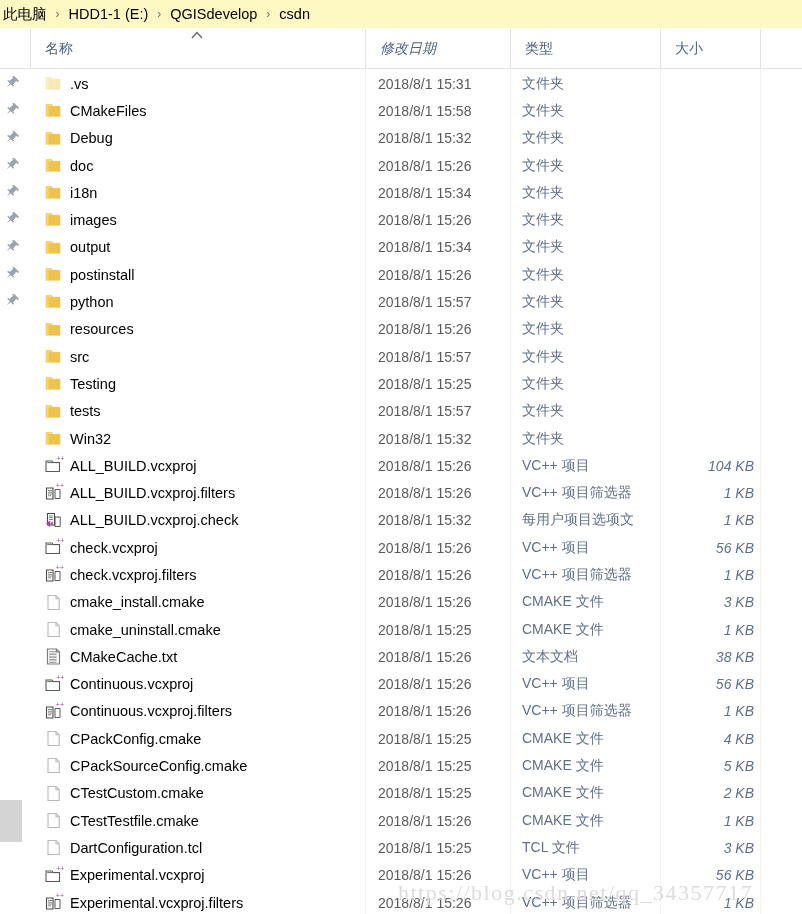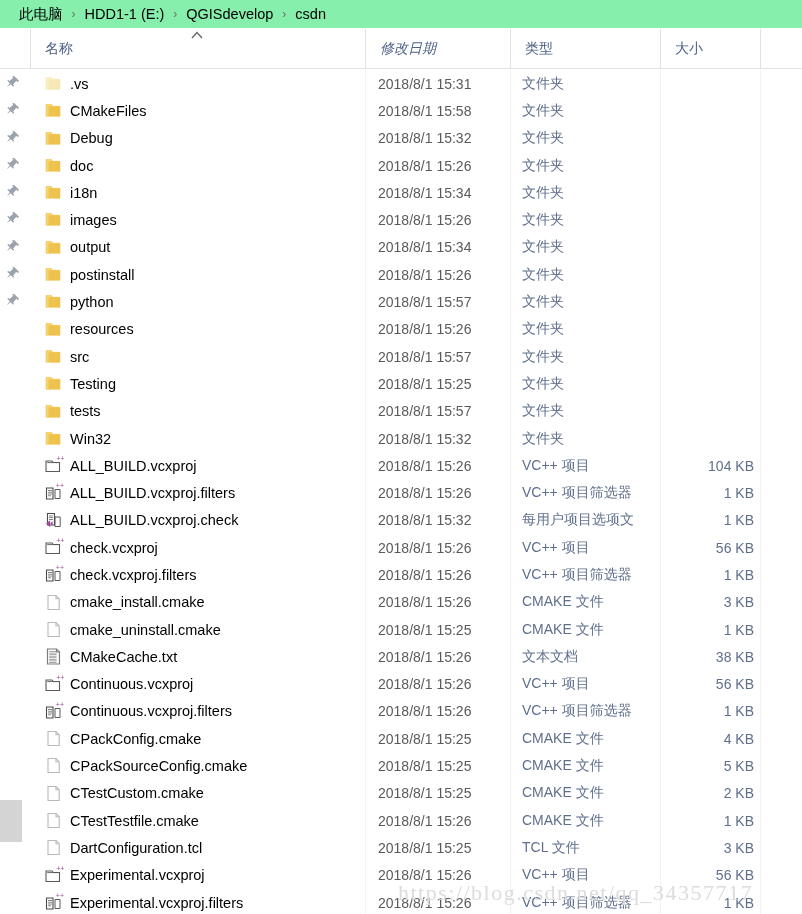--- a/index.html
+++ b/index.html
@@ -9,23 +9,23 @@
     background: #ffffff;
     font-family: "Liberation Sans", "DejaVu Sans", sans-serif;
     overflow: hidden;
   }
   #app { position: relative; width: 802px; height: 914px; background:#fff; }
 
   
   .breadcrumb {
     position: absolute; left: 0; top: 0; width: 802px; height: 28px;
     display: flex; align-items: center;
-    padding-left: 16px;
+    padding-left: 0;
     font-size: 14.5px; color: #000;
-    background: #86efac;
+    background: #fef9c3;
   }
   .crumb { padding: 0 3px; white-space: nowrap; cursor: default; }
   .crumb-sep {
     color: #6d6d6d; font-size: 12px; padding: 0 6px;
     display: inline-block; transform: translateY(0px);
   }
 
   
   .header {
     position: absolute; left: 0; top: 29px; width: 802px; height: 40px;
@@ -72,21 +72,21 @@
   }
   .type {
     position: absolute; left: 522px; top: 0; height: 27.3px;
     display: flex; align-items: center;
     color: #5f6f8c; white-space: nowrap; font-size: 14px;
     max-width: 134px; overflow: hidden;
   }
   .size {
     position: absolute; left: 660px; width: 94px; top: 0; height: 27.3px;
     display: flex; align-items: center; justify-content: flex-end;
-    color: #5f6f8c; white-space: nowrap; font-size: 14px;
+    color: #5f6f8c; white-space: nowrap; font-size: 14px; font-style: italic;
   }
 
   
   .vline {
     position: absolute; top: 0; width: 1px; height: 844px;
     background: #f2f2f2;
   }
 
   
   .scrollbar {

